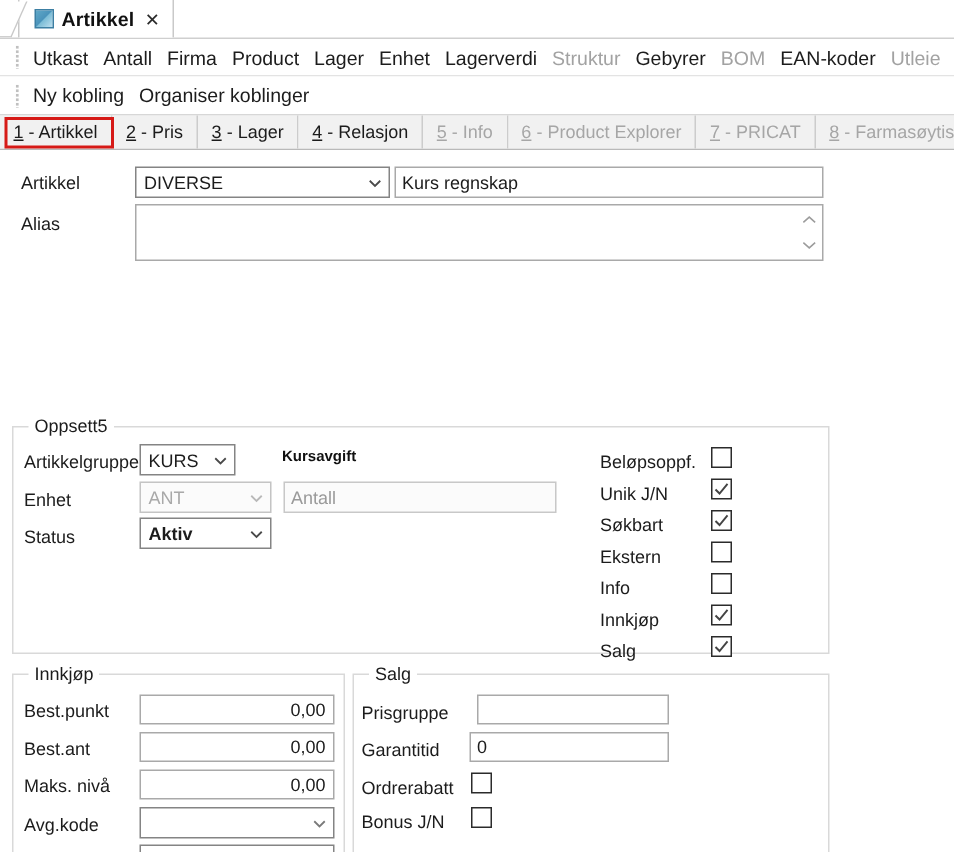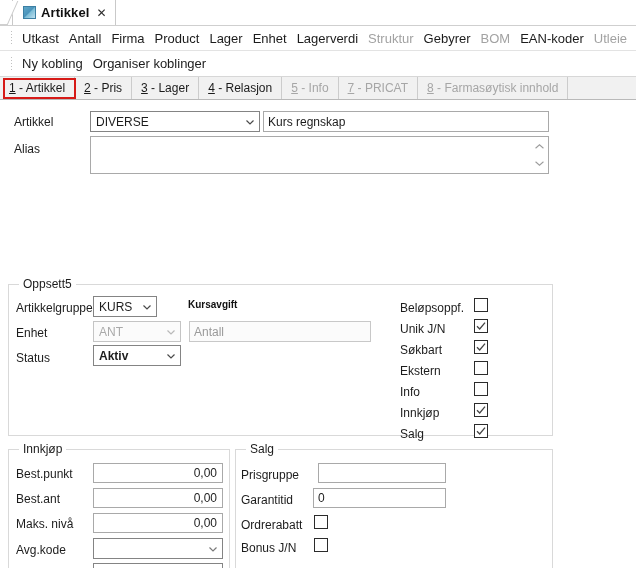--- a/index.html
+++ b/index.html
@@ -320,20 +320,23 @@
   <div class="pagetab">
     <span><u>3</u> - <span>Lager</span></span>
   </div>
   <div class="pagetab">
     <span><u>4</u> - <span>Relasjon</span></span>
   </div>
   <div class="pagetab disabled">
     <span><u>5</u> - <span>Info</span></span>
   </div>
   <div class="pagetab disabled">
+    <span><u>6</u> - <span>Product Explorer</span></span>
+  </div>
+  <div class="pagetab disabled">
     <span><u>7</u> - <span>PRICAT</span></span>
   </div>
   <div class="pagetab disabled">
     <span><u>8</u> - <span>Farmasøytisk innhold</span></span>
   </div>
   <div class="tab-highlight"></div>
 </div>
 
 <div class="form">
  <div class="panel">

